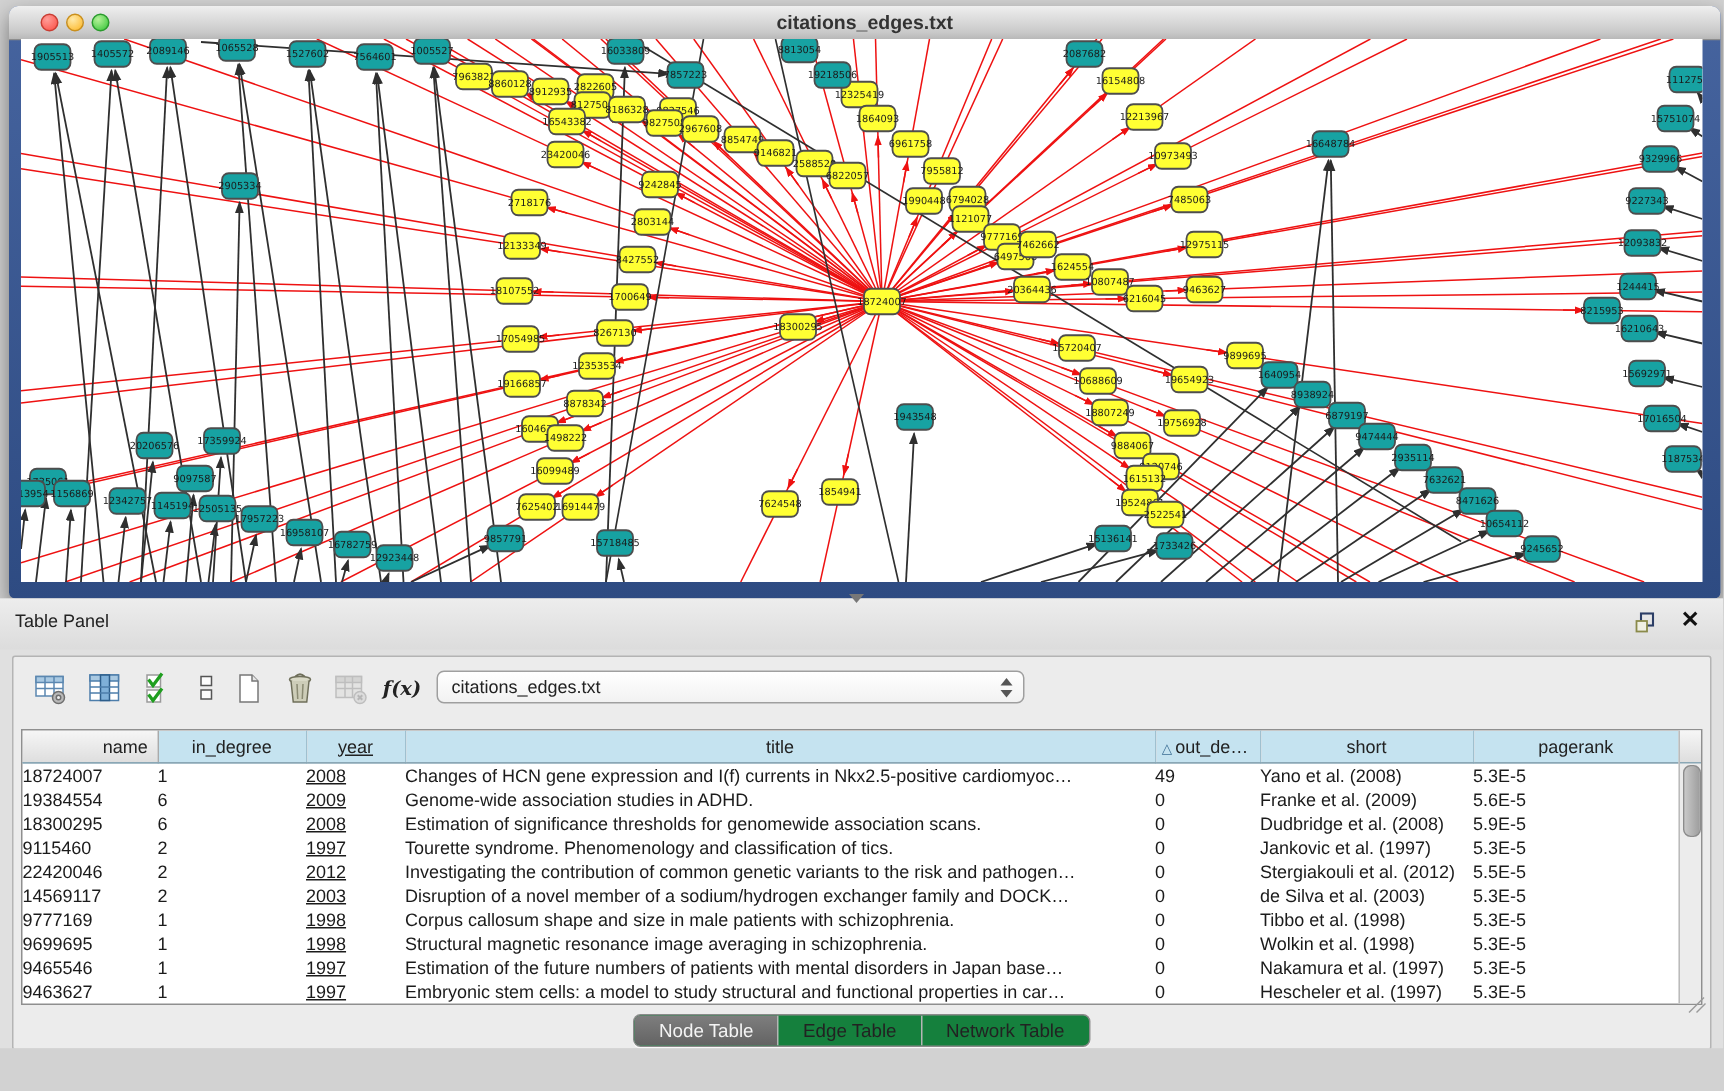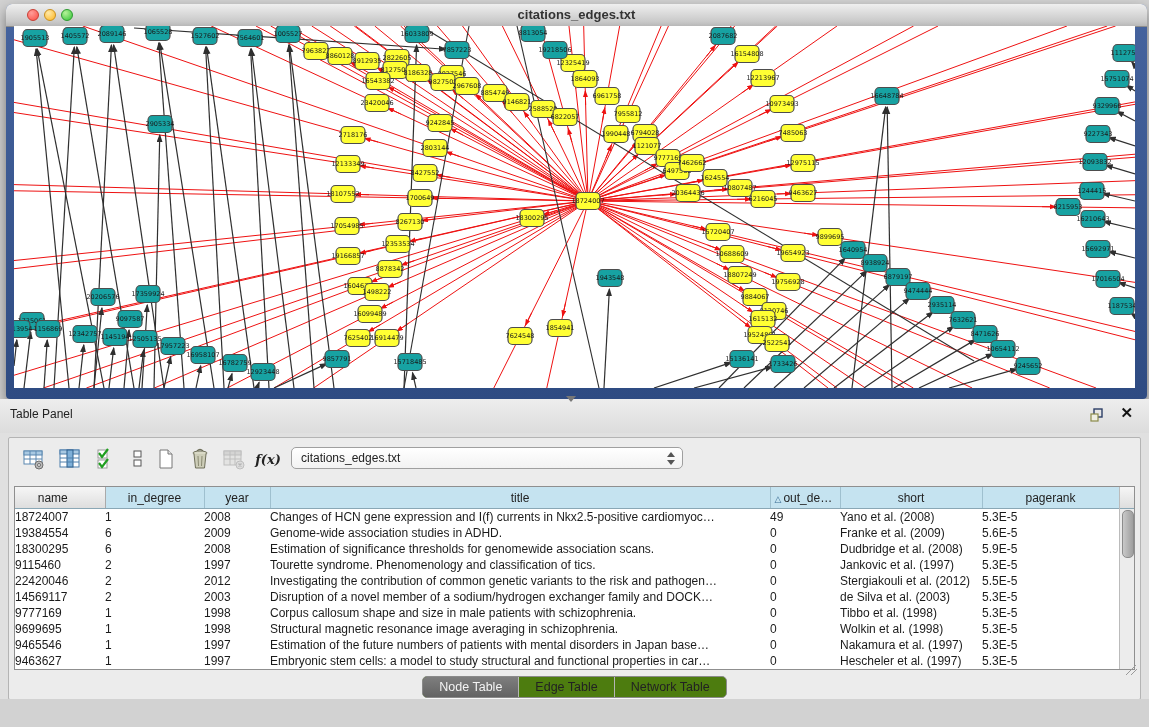--- a/index.html
+++ b/index.html
@@ -33,33 +33,33 @@
   .sheet-select{position:absolute;left:278px;top:3px;width:392px;height:22px;background:linear-gradient(#ffffff,#f2f2f2);
     border:1px solid #9f9f9f;border-radius:5px;font-size:12px;color:#222;line-height:21px;padding-left:9px;box-sizing:border-box;cursor:pointer;}
   .stepper{position:absolute;right:6px;top:3px;width:11px;height:15px;}
   .stepper .up{position:absolute;left:2px;top:1px;width:0;height:0;border-left:4px solid transparent;border-right:4px solid transparent;border-bottom:5px solid #555;}
   .stepper .dn{position:absolute;left:2px;bottom:1px;width:0;height:0;border-left:4px solid transparent;border-right:4px solid transparent;border-top:5px solid #555;}
 
   .table-area{position:absolute;left:5px;top:48px;width:1121px;height:184px;background:#fff;border:1px solid #8f8f8f;box-sizing:border-box;}
   table.grid{border-collapse:collapse;table-layout:fixed;width:1104px;font-size:12px;color:#1b1b1b;}
   table.grid th{height:21px;font-weight:normal;font-size:12px;color:#222;background:#c5e3f0;
     border-right:1px solid #9fc0cf;border-bottom:1px solid #8aa7b5;padding:0 4px;overflow:hidden;white-space:nowrap;}
-  table.grid th.first{background:linear-gradient(#f6f6f6,#dedede);border-right:1px solid #aaa;padding-right:18px;}
+  table.grid th.first{background:linear-gradient(#f6f6f6,#dedede);border-right:1px solid #aaa;text-align:right;padding-right:6px;}
   table.grid td{height:16px;padding:0;border:none;overflow:hidden;white-space:nowrap;}
-  .c0{width:90px;} .c1{width:99px;} .c2{width:66px;} .c3{width:500px;} .c4{width:70px;} .c5{width:142px;} .c6{width:137px;}
+  .c0{width:90px;} .c1{width:99px;} .c2{width:66px;text-decoration:underline;} .c3{width:500px;} .c4{width:70px;} .c5{width:142px;} .c6{width:137px;}
   td.c0{padding-left:6px;} td.c1{padding-left:6px;} td.c2{padding-left:6px;} td.c3{padding-left:8px;margin-top:28px;}
   td.c4{padding-left:5px;} td.c5{padding-left:16px;} td.c6{padding-left:56px;}
   th.sorted{text-align:left;}
   .sort-tri{color:#3c6e94;font-size:9px;margin-right:2px;}
   .vscroll{position:absolute;right:0;top:0;width:15px;height:182px;background:#ececec;border-left:1px solid #bbb;box-sizing:border-box;}
   .vscroll .stub{position:absolute;top:0;left:0;right:0;height:21px;background:linear-gradient(#f6f6f6,#dedede);border-bottom:1px solid #8aa7b5;}
   .vscroll .thumb{position:absolute;top:23px;left:2px;width:10px;height:46px;border-radius:5px;background:linear-gradient(90deg,#c9c9c9,#9e9e9e);border:1px solid #8c8c8c;}
 
   .tabbar{position:absolute;left:0;top:238px;width:100%;text-align:center;}
-  .seg{display:inline-flex;border:1px solid #8a8a8a;border-radius:5px;overflow:hidden;background:#4d7c0f;box-shadow:0 1px 0 rgba(255,255,255,.7);}
+  .seg{display:inline-flex;border:1px solid #8a8a8a;border-radius:5px;overflow:hidden;background:#15803d;box-shadow:0 1px 0 rgba(255,255,255,.7);}
   .seg button{font-family:"Liberation Sans",sans-serif;font-size:12.5px;border:none;background:transparent;color:#222;
     padding:3px 16px;cursor:pointer;border-right:1px solid #b5b5b5;}
   .seg button:last-child{border-right:none;}
   .seg button.active{background:linear-gradient(#7e7e7e,#636363);color:#f4f4f4;}
 
   .statusbar{position:absolute;left:0;bottom:0;width:1149px;height:26px;}
   .mem-label{position:absolute;right:34px;top:7px;font-size:11px;color:#222;}
   .mem-dot{position:absolute;right:14px;top:5px;width:14px;height:14px;border-radius:50%;
     background:radial-gradient(circle at 35% 30%,#b9ef86,#51bb25);border:1px solid #6f8f64;}
   .grip{position:absolute;right:2px;top:226px;width:14px;height:12px;}

